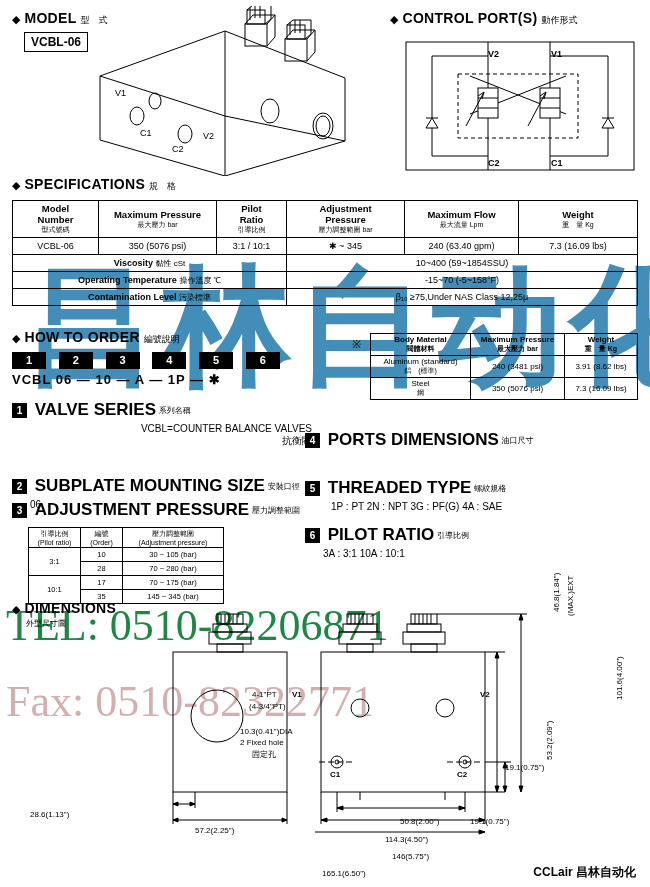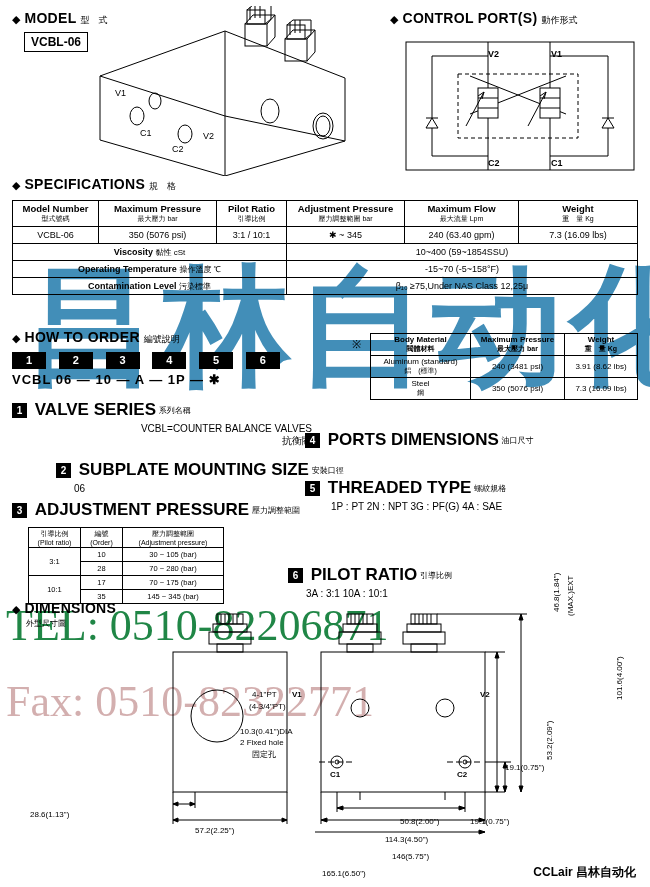--- a/index.html
+++ b/index.html
@@ -44,21 +44,21 @@
     font-size:12px; font-weight:bold; background:#fff; z-index:3;
   }
   .lbl { position:absolute; font-size:9px; z-index:4; white-space:nowrap;}
   .lbl-s { position:absolute; font-size:8px; z-index:4; white-space:nowrap;}
 
   
   table { border-collapse:collapse; position:absolute; background:transparent; z-index:2;}
   table td, table th { border:1px solid #000; text-align:center; vertical-align:middle; font-weight:normal; }
 
   .spec-tbl { left:12px; top:200px; width:626px; font-size:9px; }
-  .spec-tbl th { padding:2px 7px; font-size:9.5px; font-weight:bold; }
+  .spec-tbl th { padding:2px 13px; font-size:9.5px; font-weight:bold; }
   .spec-tbl td { padding:2px 1px; height:17px; }
   .spec-tbl .hd2 { font-size:7px; font-weight:normal; display:block; }
   .rowlab { font-weight:bold; }
 
   .mat-tbl { left:370px; top:333px; width:268px; font-size:8px; }
   .mat-tbl th { padding:1px; font-size:8px; font-weight:bold; }
   .mat-tbl td { padding:1px; height:16px; }
 
   .adj-tbl { left:28px; top:527px; width:196px; font-size:7.5px; }
   .adj-tbl th { padding:1px; font-size:7px; }
@@ -328,21 +328,21 @@
     </table>
 
   <div class="step" style="left:12px; top:400px; width:300px;">
     <span class="step-num">1</span>
     <span class="step-title">VALVE SERIES</span>
     <span class="step-sub">系列名稱</span>
     <div class="step-body" style="margin-left:18px; white-space:pre-line;text-align:right;">VCBL=COUNTER BALANCE VALVES
 抗衡閥</div>
   </div>
 
-  <div class="step" style="left:12px; top:460px; width:300px;margin-left:44px;">
+  <div class="step" style="left:12px; top:476px; width:300px;">
     <span class="step-num">2</span>
     <span class="step-title">SUBPLATE MOUNTING SIZE</span>
     <span class="step-sub">安裝口徑</span>
     <div class="step-body" style="margin-left:18px;">06</div>
   </div>
 
   <div class="step" style="left:12px; top:500px; width:320px;">
     <span class="step-num">3</span>
     <span class="step-title">ADJUSTMENT PRESSURE</span>
     <span class="step-sub">壓力調整範圍</span>
@@ -391,21 +391,21 @@
     <span class="step-sub">油口尺寸</span>
   </div>
 
   <div class="step" style="left:305px; top:478px; width:330px;">
     <span class="step-num">5</span>
     <span class="step-title">THREADED TYPE</span>
     <span class="step-sub">螺紋規格</span>
     <div class="step-body" style="margin-left:26px;">1P : PT    2N : NPT    3G : PF(G)    4A : SAE</div>
   </div>
 
-  <div class="step" style="left:288px; top:525px; width:330px;margin-top:40px;">
+  <div class="step" style="left:305px; top:525px; width:330px;">
     <span class="step-num">6</span>
     <span class="step-title">PILOT RATIO</span>
     <span class="step-sub">引導比例</span>
     <div class="step-body" style="margin-left:18px;">3A : 3:1      10A : 10:1</div>
   </div>
 
   <div class="sec-head" style="left:12px; top:600px;">
     <span class="diamond">◆</span>
     <span class="sec-title">DIMENSIONS</span>
   </div>

